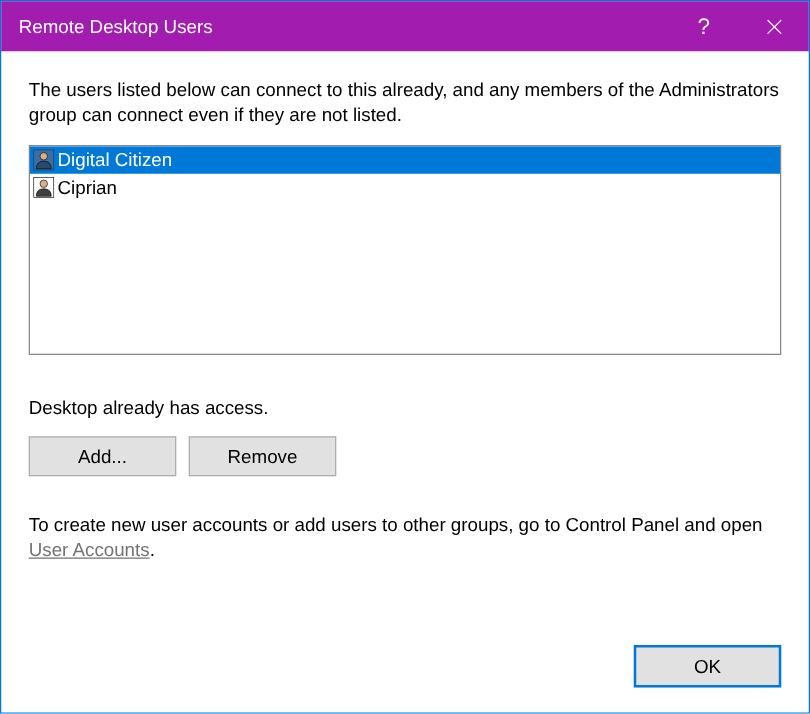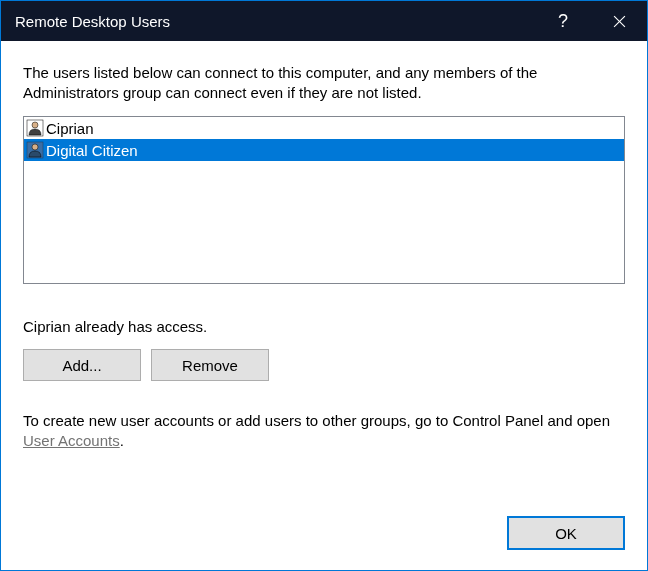--- a/index.html
+++ b/index.html
@@ -16,21 +16,21 @@
     }
     .window {
       width: 648px;
       height: 571px;
       border: 1px solid #0078d7;
       background: #fff;
       display: flex;
       flex-direction: column;
     }
     .titlebar {
-      background: #0f172a;
+      background: #a21caf;
       color: #fff;
       height: 40px;
       display: flex;
       align-items: center;
       padding: 0 0 0 14px;
       font-size: 15px;
       font-weight: 400;
     }
     .titlebar-title {
       flex: 1;
@@ -151,46 +151,46 @@
       <div class="titlebar-btn">
         <svg width="13" height="13" viewBox="0 0 12 12">
             <line x1="1" y1="1" x2="11" y2="11"></line>
             <line x1="11" y1="1" x2="1" y2="11"></line>
           </svg>
       </div>
     </div>
   </div>
 
   <div class="content">
-    <div class="description">The users listed below can connect to this computer, and any members of the Administrators group can connect even if they are not listed.</div>
+    <div class="description">The users listed below can connect to this already, and any members of the Administrators group can connect even if they are not listed.</div>
 
     <div class="userlist">
+      <div class="userlist-item selected">
+        <span class="usericon">
+          <svg width="18" height="18" viewBox="0 0 18 18">
+              <rect x="1" y="1" width="16" height="16" fill="#3a6ea5" stroke="#1a3a5a" stroke-width="0.5"></rect>
+              <circle cx="9" cy="6" r="3" fill="#d8b088" stroke="#000" stroke-width="0.5"></circle>
+              <path d="M3 16 Q3 10 9 10 Q15 10 15 16 Z" fill="#2a4a6a" stroke="#000" stroke-width="0.5"></path>
+            </svg>
+        </span>
+        <span>Digital Citizen</span>
+      </div>
       <div class="userlist-item">
         <span class="usericon">
           <svg width="18" height="18" viewBox="0 0 18 18">
               <rect x="1" y="1" width="16" height="16" fill="#fff" stroke="#000" stroke-width="0.5"></rect>
               <circle cx="9" cy="6" r="3" fill="#d8b088" stroke="#000" stroke-width="0.5"></circle>
               <path d="M3 16 Q3 10 9 10 Q15 10 15 16 Z" fill="#404040" stroke="#000" stroke-width="0.5"></path>
             </svg>
         </span>
         <span>Ciprian</span>
       </div>
-      <div class="userlist-item selected">
-        <span class="usericon">
-          <svg width="18" height="18" viewBox="0 0 18 18">
-              <rect x="1" y="1" width="16" height="16" fill="#3a6ea5" stroke="#1a3a5a" stroke-width="0.5"></rect>
-              <circle cx="9" cy="6" r="3" fill="#d8b088" stroke="#000" stroke-width="0.5"></circle>
-              <path d="M3 16 Q3 10 9 10 Q15 10 15 16 Z" fill="#2a4a6a" stroke="#000" stroke-width="0.5"></path>
-            </svg>
-        </span>
-        <span>Digital Citizen</span>
-      </div>
-    </div>
-
-    <div class="access-text">Ciprian already has access.</div>
+    </div>
+
+    <div class="access-text">Desktop already has access.</div>
 
     <div class="button-row">
       <div class="btn">
           <span>Add...</span>
         </div>
       <div class="btn">
           <span>Remove</span>
         </div>
     </div>
 

